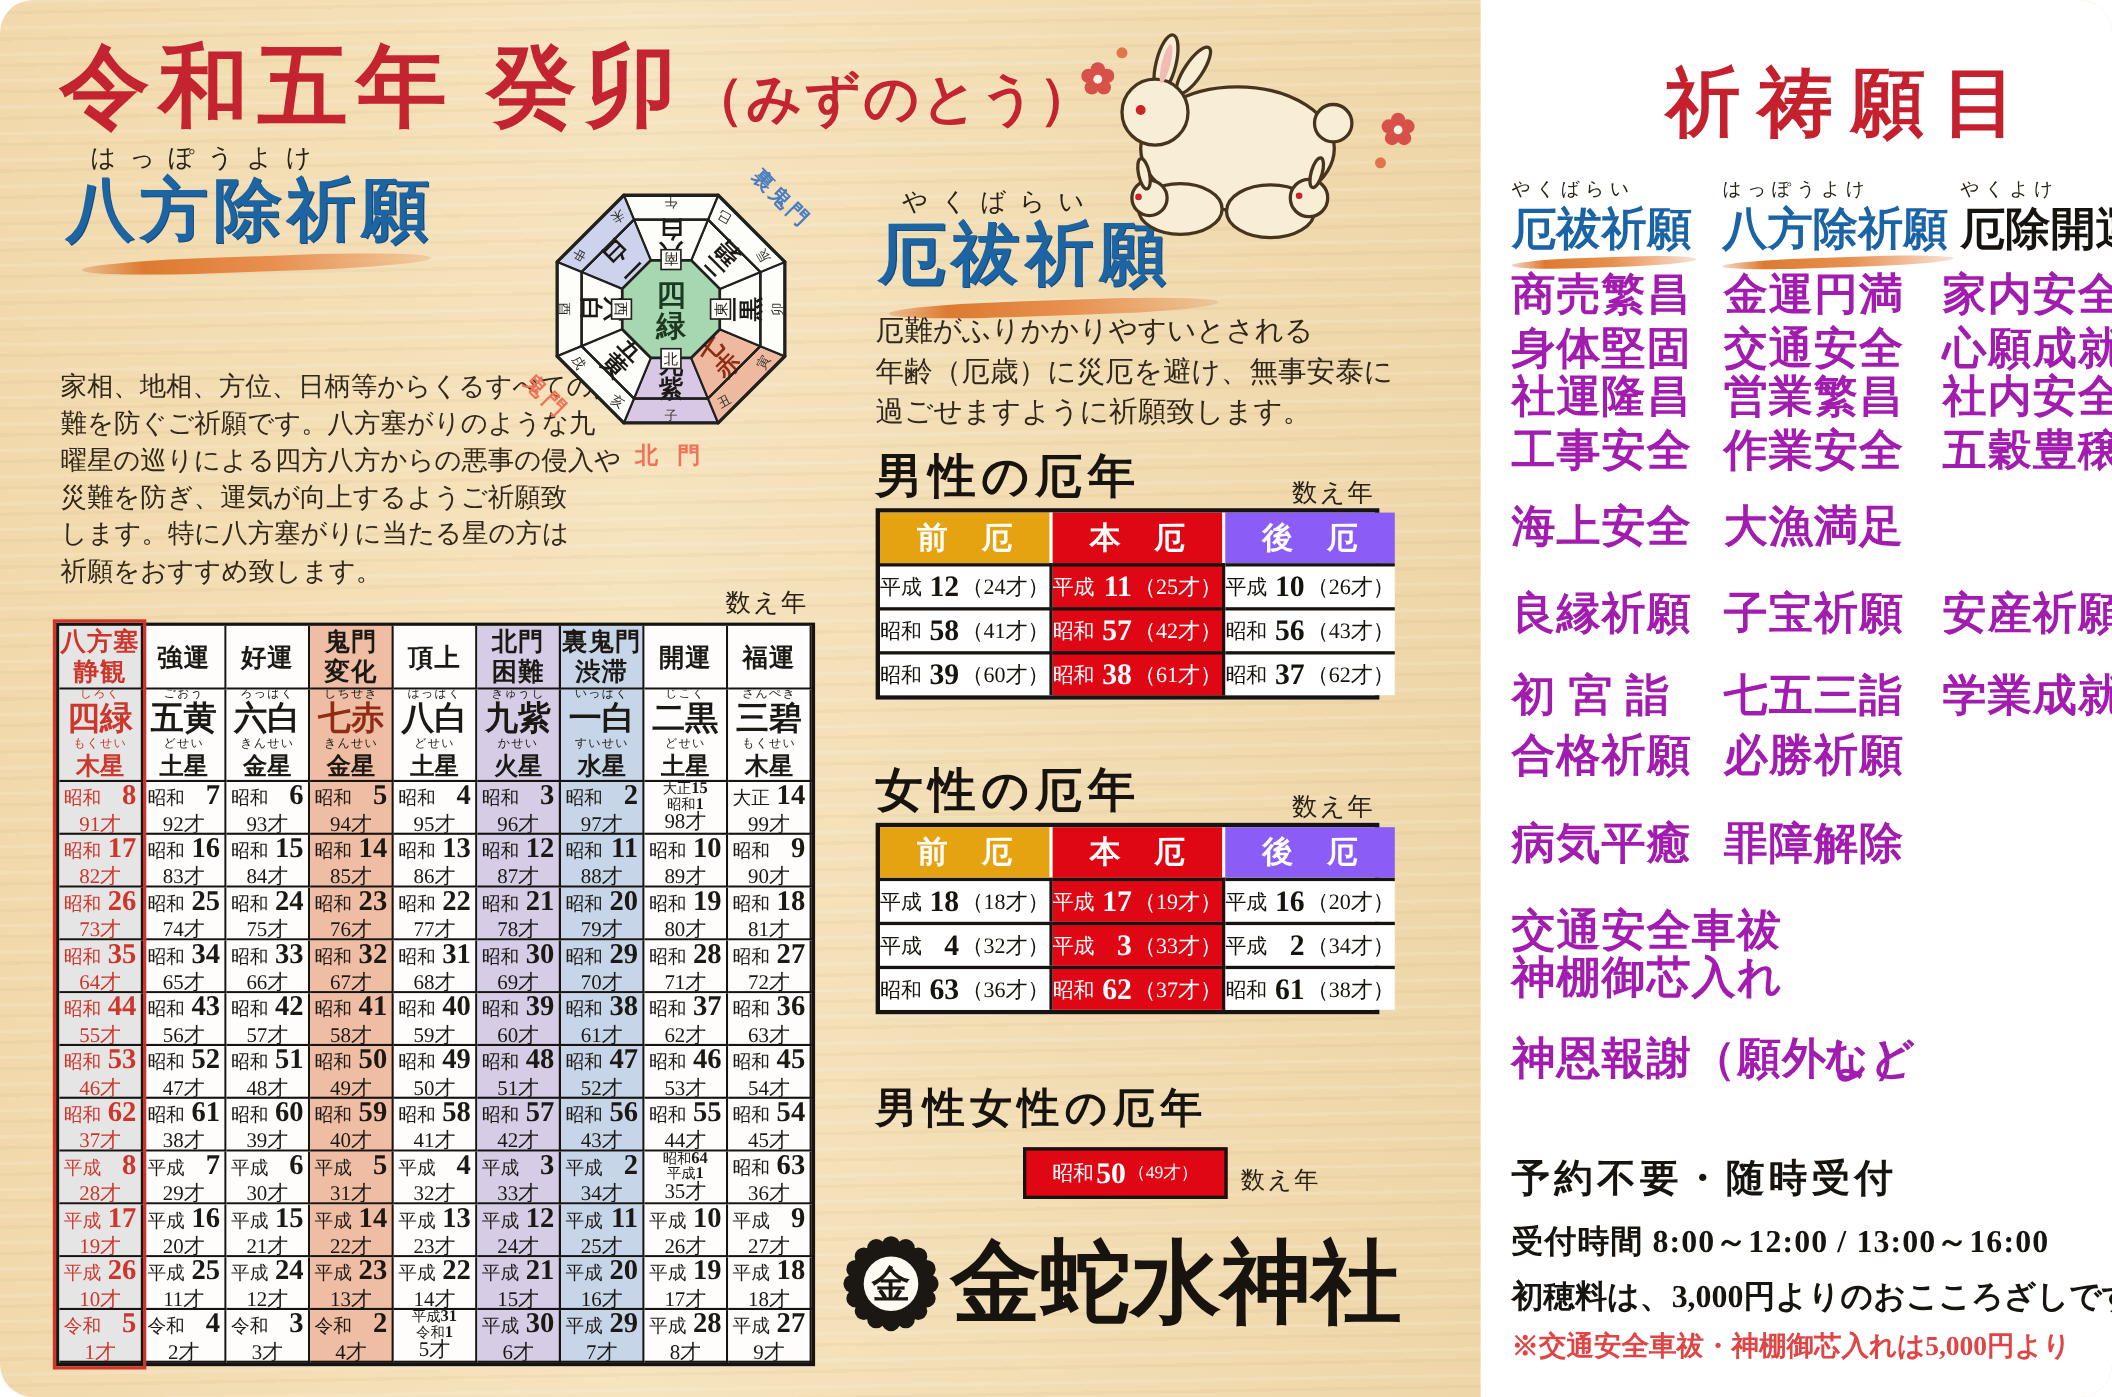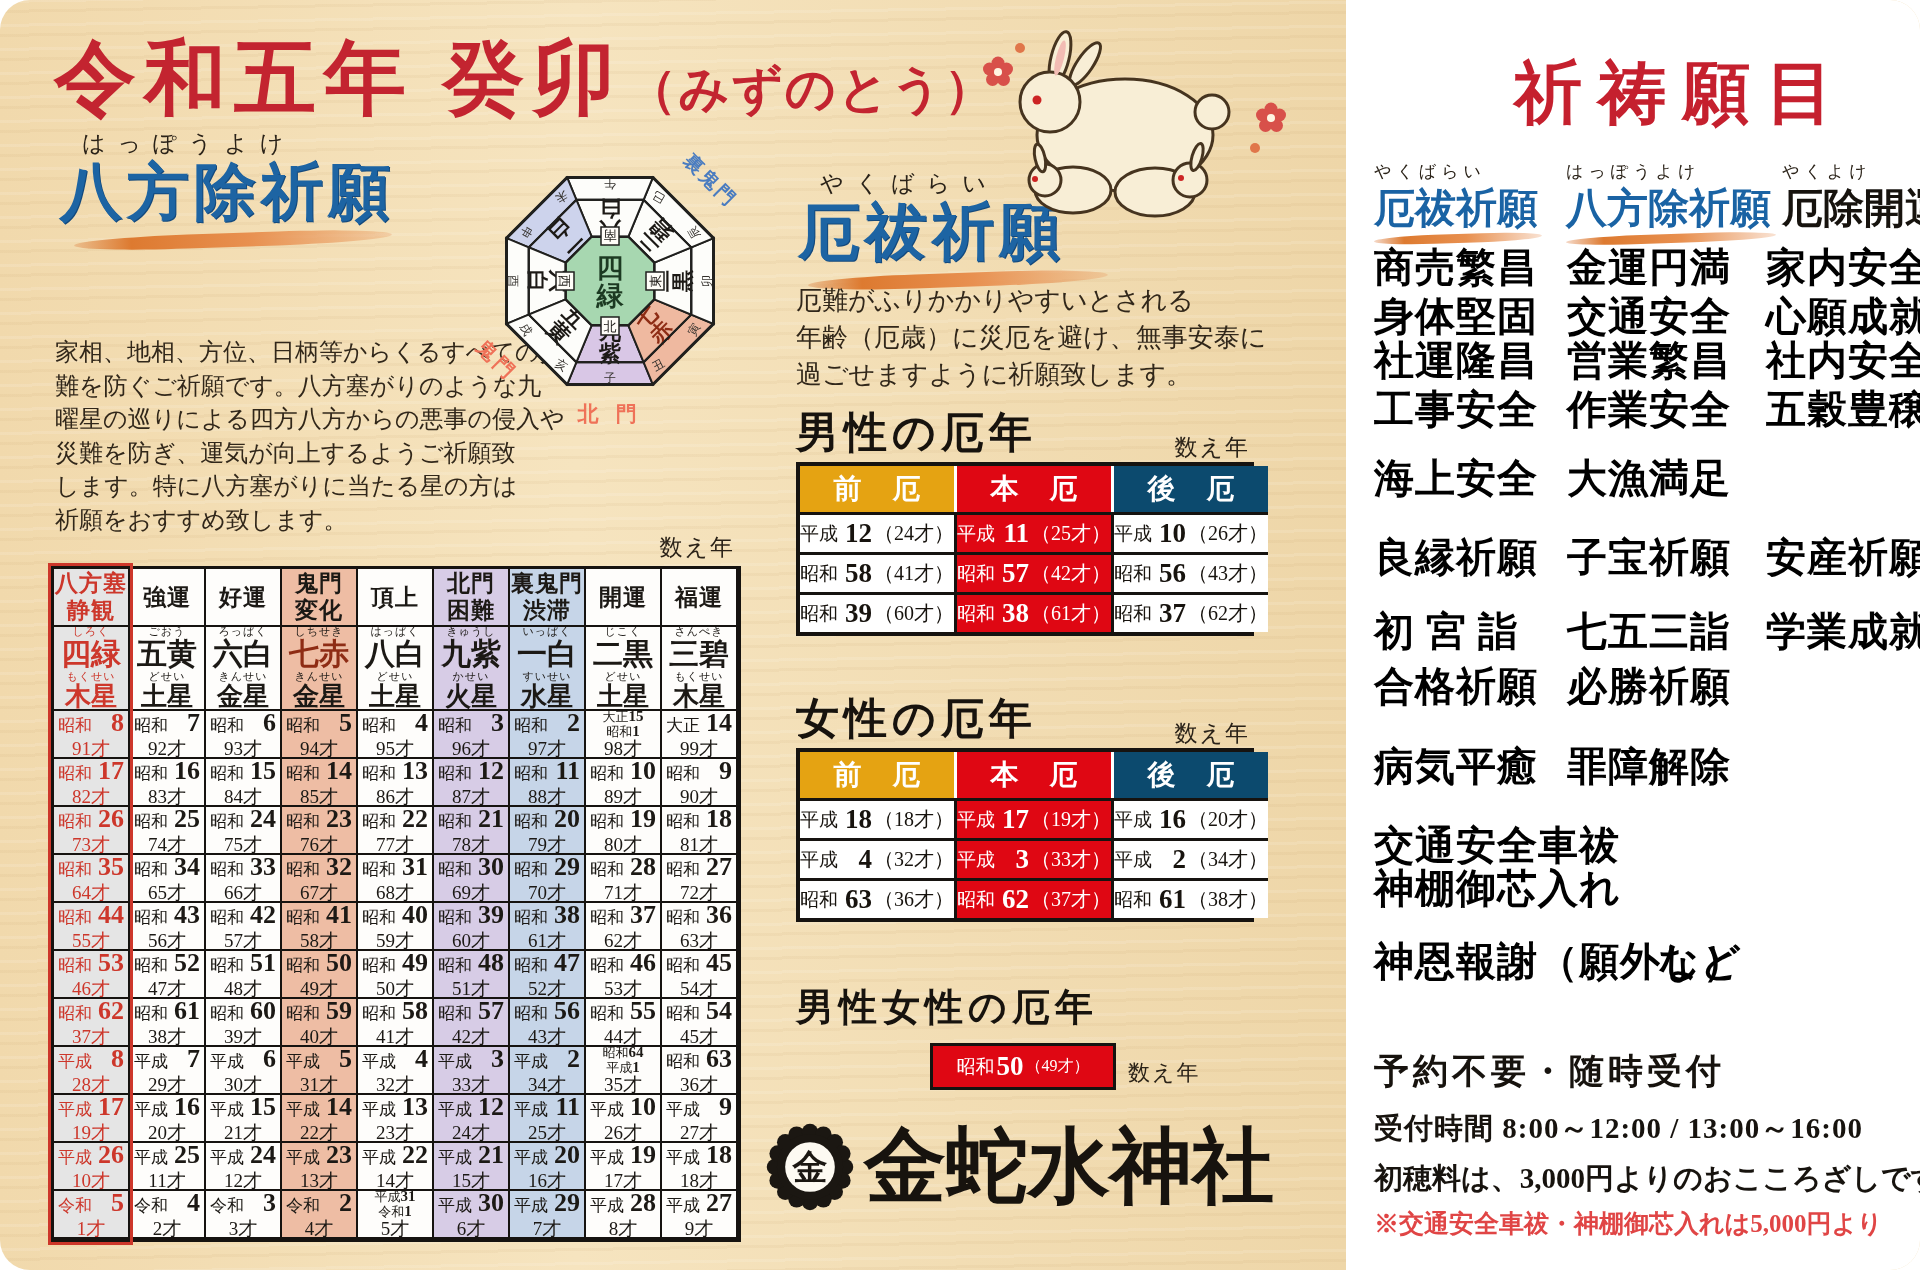--- a/index.html
+++ b/index.html
@@ -29,36 +29,36 @@
 
   
   #nstable{left:51px;top:566px;display:grid;grid-template-columns:repeat(9,76px);grid-template-rows:58px 84px repeat(11,48px);border:3px solid #161310;background:#fff;}
   #nstable .cell{border-right:2px solid #161310;border-bottom:2px solid #161310;display:flex;flex-direction:column;align-items:center;justify-content:center;background:#fefdfb;overflow:hidden;}
   #nstable .cg{background:#e5e5e5;} #nstable .cs{background:#eebda4;} #nstable .cl{background:#d7cce6;} #nstable .cb{background:#c6d5e8;}
   #nstable .c0, #nstable .c0 *{color:#cd372b !important;}
   .nh div{font-size:23px;font-weight:bold;line-height:27px;color:#1c1915;letter-spacing:1px;}
   .ns .f{font-size:11px;line-height:13px;letter-spacing:1px;color:#1c1915;}
   .ns .n{font-size:30px;line-height:32px;font-weight:bold;color:#1c1915;}
   .ns .n.red7{color:#8e2c14;}
-  .ns .t{font-size:26px;line-height:28px;font-weight:bold;color:#1c1915;}
+  .ns .t{font-size:22px;line-height:28px;font-weight:bold;color:#1c1915;}
   .nd .d1{line-height:27px;white-space:nowrap;}
   .nd .de{font-size:17px;color:#1c1915;}
   .nd .dn{font-size:26px;font-weight:bold;color:#1c1915;display:inline-block;min-width:32px;text-align:right;}
   .nd .da{font-size:19px;line-height:20px;color:#1c1915;}
   .nd .d2{font-size:13px;line-height:14px;color:#1c1915;white-space:nowrap;}
   .nd .d2 b{font-size:15px;}
   .col0-outline{left:48px;top:563px;width:85px;height:682px;border:3px solid #cd372b;pointer-events:none;}
 
   
   .ytitle{font-size:43px;font-weight:bold;color:#17130e;letter-spacing:5px;white-space:nowrap;}
   .ytable{width:458px;display:grid;grid-template-columns:repeat(3,1fr);border:4px solid #161310;background:#fff;}
   .ytable .yh{height:46px;display:flex;align-items:center;justify-content:center;color:#fff;font-size:28px;font-weight:bold;border-right:3px solid #fff;}
   .ytable .yh span{letter-spacing:1.1em;margin-right:-1.1em;}
   .ytable .yh:nth-child(3){border-right:none;}
-  .ytable .g{background:#e5a312;} .ytable .r{background:#df0713;} .ytable .b{background:#0c4a6e;}
+  .ytable .g{background:#e5a312;} .ytable .r{background:#df0713;} .ytable .b{background:#8b5cf6;}
   .ytable .yc{height:40px;display:flex;align-items:center;justify-content:center;background:#fff;border-top:3px solid #161310;border-right:3px solid #161310;white-space:nowrap;color:#17130e;}
   .ytable .yc:nth-child(3n){border-right:none;}
   .ytable .yc .ye{font-size:19px;}
   .ytable .yc .yn{font-size:27px;font-weight:bold;display:inline-block;min-width:34px;text-align:right;margin-right:2px;}
   .ytable .yc .yp{font-size:20px;}
   .ytable .hon{background:#df0713;color:#fff;}
   .both-cell{left:930px;top:1043px;width:186px;height:47px;background:#df0713;border:3.5px solid #161310;color:#fff;display:flex;align-items:center;justify-content:center;white-space:nowrap;}
   .both-cell .ye{font-size:19px;} .both-cell .yn{font-size:27px;font-weight:bold;margin:0 2px;} .both-cell .yp{font-size:16px;}
 
   
@@ -68,21 +68,21 @@
   
   .rp{left:1346px;top:0;width:606px;height:1270px;background:#ffffff;}
   .rp-title{left:168px;top:48px;font-size:68px;font-weight:bold;color:#c5202e;letter-spacing:16px;white-space:nowrap;}
   .rp-featured{left:28px;top:160px;display:grid;grid-template-columns:192px 216px 1fr;}
   .rp-featured .furi{font-size:17px;letter-spacing:5px;color:#2a2218;margin-bottom:2px;}
   .rp-featured .ftext{font-size:41px;font-weight:bold;white-space:nowrap;line-height:46px;}
   .rp-featured .blue .ftext{color:#1a63a4;}
   .rp-featured .black .ftext{color:#17130e;}
   .rp-featured .brush{height:9px;width:168px;margin-top:3px;}
   .rp-featured .c2 .brush{width:210px;}
-  .mitem{font-size:40px;font-weight:bold;color:#000000;letter-spacing:1px;white-space:nowrap;}
+  .mitem{font-size:40px;font-weight:bold;color:#a21caf;letter-spacing:1px;white-space:nowrap;}
   .mrow{position:absolute;left:0;display:grid;grid-template-columns:193px 199px 1fr;}
   .mrow.wide{display:block;}
   .msuffix{position:absolute;right:2px;top:0;}
   .mblock{position:absolute;left:28px;right:12px;}
   .rp-footer{left:28px;top:1048px;white-space:nowrap;color:#17130e;}
   .rp-footer .f1{font-size:35px;font-weight:bold;letter-spacing:4px;}
   .rp-footer .f2{font-size:29px;font-weight:bold;margin-top:14px;letter-spacing:1px;}
   .rp-footer .f3{font-size:29px;font-weight:bold;margin-top:10px;}
   .rp-footer .f4{font-size:25px;font-weight:bold;margin-top:8px;color:#e04545;}
 

